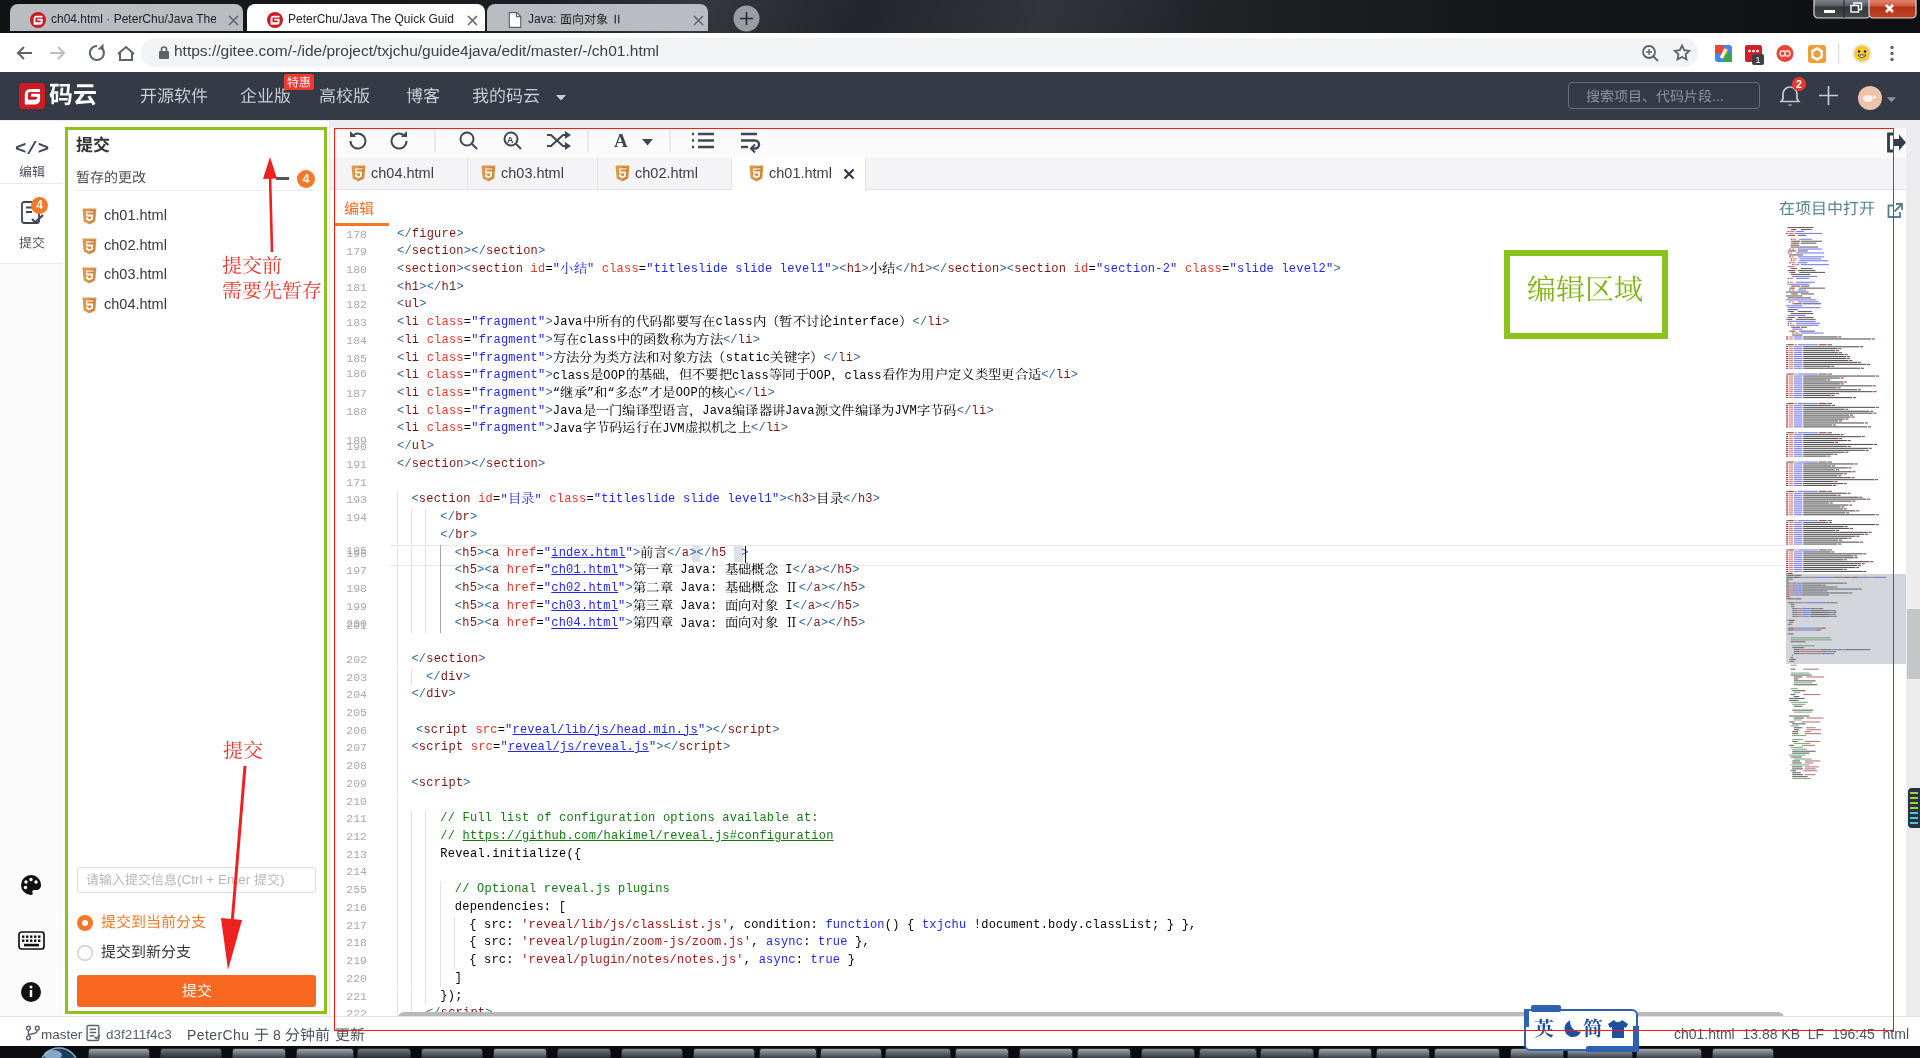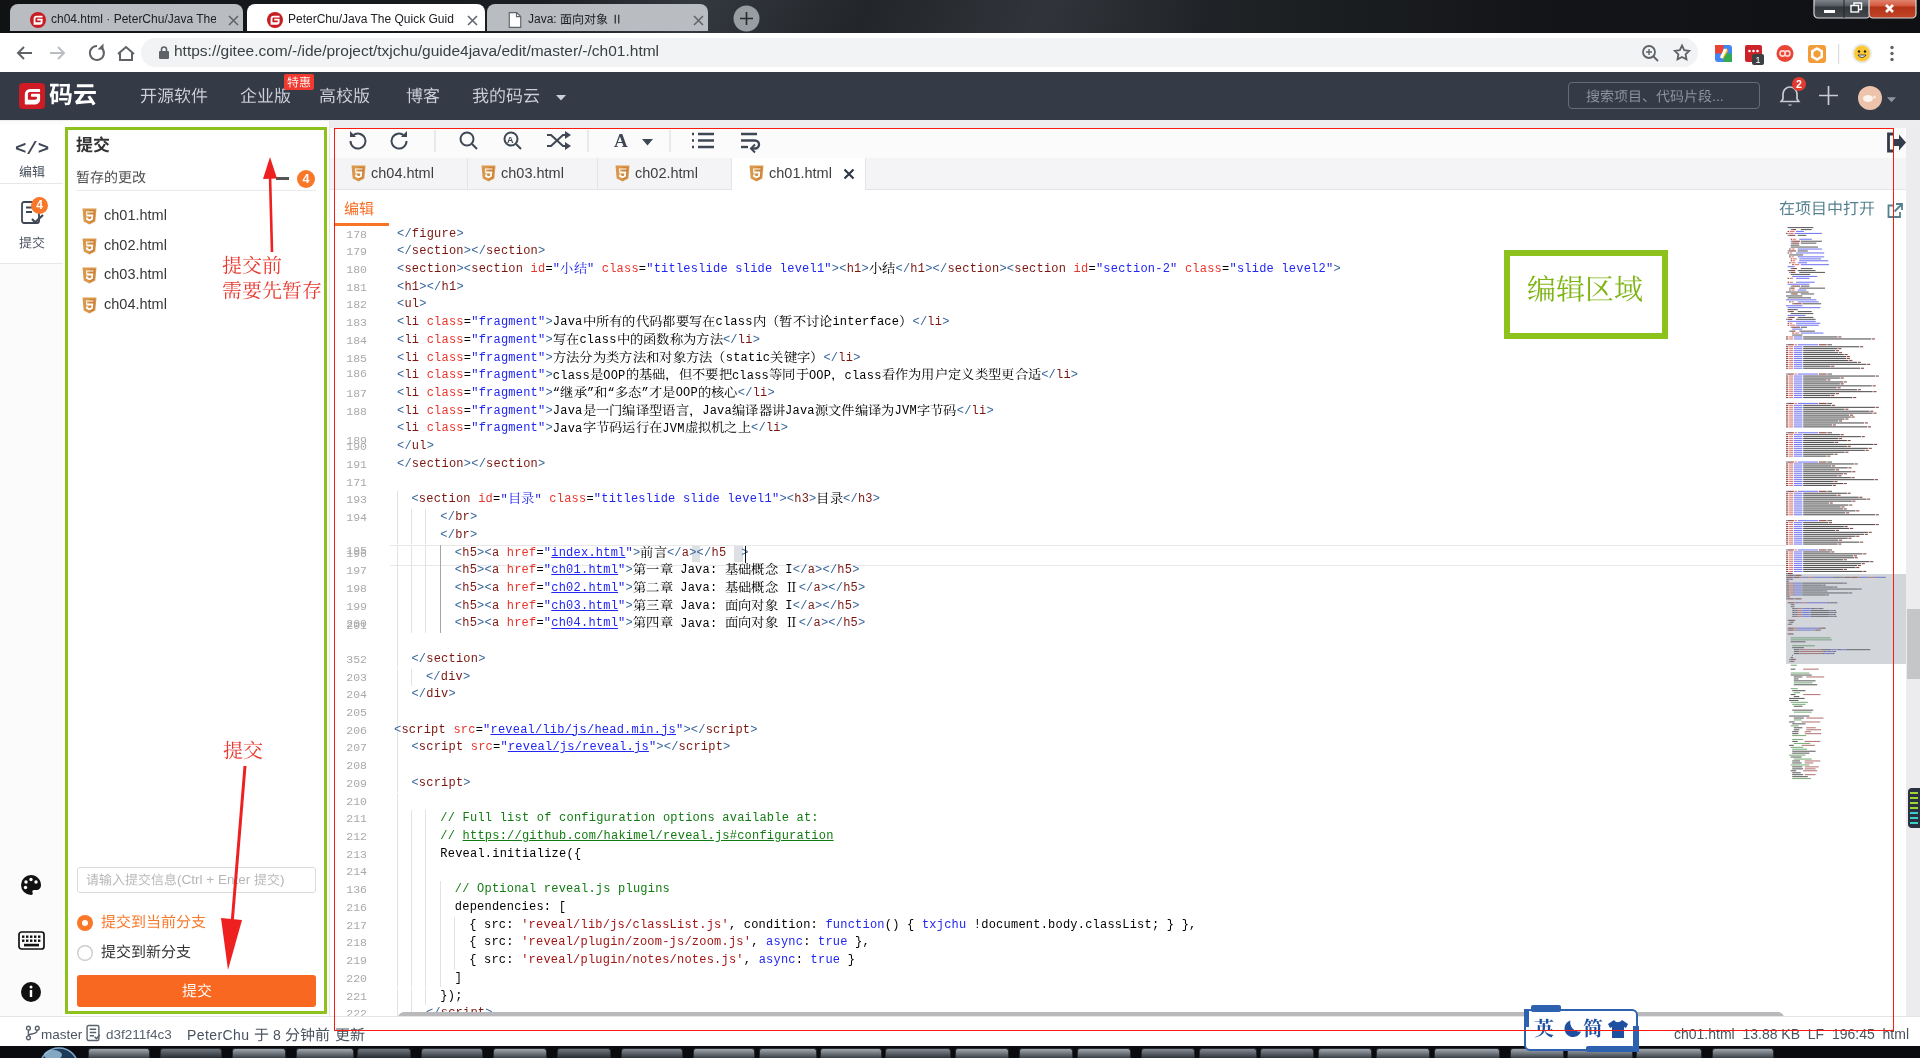--- a/index.html
+++ b/index.html
@@ -1434,35 +1434,35 @@
           <use href="#f5411"></use>
         </svg><svg class="cj zc">
           <use href="#f5BF9"></use>
         </svg><svg class="cj zc">
           <use href="#f8C61"></use>
         </svg> <svg class="cj zc">
           <use href="#f2161"></use>
         </svg></span><span class="cp">&lt;/</span><span class="ct">a</span><span class="cp">&gt;&lt;/</span><span class="ct">h5</span><span class="cp">&gt;</span></div>
     <div class="ln" style="top:389px">201</div>
     <div class="ig" style="left:66.5px;top:405.1px;height:17.7px"></div>
-    <div class="ln" style="top:422.8px">352</div>
+    <div class="ln" style="top:422.8px">202</div>
     <div class="ig" style="left:66.5px;top:422.8px;height:17.7px"></div>
     <div class="cl" style="left:81.4px;top:422.8px"><span class="cp">&lt;/</span><span class="ct">section</span><span class="cp">&gt;</span></div>
     <div class="ln" style="top:440.5px">203</div>
     <div class="ig" style="left:66.5px;top:440.5px;height:17.7px"></div>
     <div class="ig" style="left:80.9px;top:440.5px;height:17.7px"></div>
     <div class="cl" style="left:95.9px;top:440.5px"><span class="cp">&lt;/</span><span class="ct">div</span><span class="cp">&gt;</span></div>
     <div class="ln" style="top:458.2px">204</div>
     <div class="ig" style="left:66.5px;top:458.2px;height:17.7px"></div>
     <div class="cl" style="left:81.4px;top:458.2px"><span class="cp">&lt;/</span><span class="ct">div</span><span class="cp">&gt;</span></div>
     <div class="ln" style="top:475.9px">205</div>
     <div class="ig" style="left:66.5px;top:475.9px;height:17.7px"></div>
     <div class="ln" style="top:493.7px">206</div>
     <div class="ig" style="left:66.5px;top:493.7px;height:17.7px"></div>
-    <div class="cl" style="left:64px;top:493.7px"><span class="cp">&lt;</span><span class="ct">script</span><span class="cx"> </span><span class="ca">src</span><span class="cx">=</span><span class="cs">"</span><span class="cl2">reveal/lib/js/head.min.js</span><span class="cs">"</span><span class="cp">&gt;&lt;/</span><span class="ct">script</span><span class="cp">&gt;</span></div>
+    <div class="cl" style="left:86px;top:493.7px"><span class="cp">&lt;</span><span class="ct">script</span><span class="cx"> </span><span class="ca">src</span><span class="cx">=</span><span class="cs">"</span><span class="cl2">reveal/lib/js/head.min.js</span><span class="cs">"</span><span class="cp">&gt;&lt;/</span><span class="ct">script</span><span class="cp">&gt;</span></div>
     <div class="ln" style="top:511.4px">207</div>
     <div class="ig" style="left:66.5px;top:511.4px;height:17.7px"></div>
     <div class="cl" style="left:81.4px;top:511.4px"><span class="cp">&lt;</span><span class="ct">script</span><span class="cx"> </span><span class="ca">src</span><span class="cx">=</span><span class="cs">"</span><span class="cl2">reveal/js/reveal.js</span><span class="cs">"</span><span class="cp">&gt;&lt;/</span><span class="ct">script</span><span class="cp">&gt;</span></div>
     <div class="ln" style="top:529.1px">208</div>
     <div class="ig" style="left:66.5px;top:529.1px;height:17.7px"></div>
     <div class="ln" style="top:546.8px">209</div>
     <div class="ig" style="left:66.5px;top:546.8px;height:17.7px"></div>
     <div class="cl" style="left:81.4px;top:546.8px"><span class="cp">&lt;</span><span class="ct">script</span><span class="cp">&gt;</span></div>
     <div class="ln" style="top:564.5px">210</div>
     <div class="ig" style="left:66.5px;top:564.5px;height:17.7px"></div>
@@ -1478,21 +1478,21 @@
     <div class="cl" style="left:110.3px;top:600.0px"><span class="cc">// </span><span class="cg">https://github.com/hakimel/reveal.js#configuration</span></div>
     <div class="ln" style="top:617.7px">213</div>
     <div class="ig" style="left:66.5px;top:617.7px;height:17.7px"></div>
     <div class="ig" style="left:80.9px;top:617.7px;height:17.7px"></div>
     <div class="ig" style="left:95.3px;top:617.7px;height:17.7px"></div>
     <div class="cl" style="left:110.3px;top:617.7px"><span class="cx">Reveal.initialize({</span></div>
     <div class="ln" style="top:635.4px">214</div>
     <div class="ig" style="left:66.5px;top:635.4px;height:17.7px"></div>
     <div class="ig" style="left:80.9px;top:635.4px;height:17.7px"></div>
     <div class="ig" style="left:95.3px;top:635.4px;height:17.7px"></div>
-    <div class="ln" style="top:653.1px">136</div>
+    <div class="ln" style="top:653.1px">255</div>
     <div class="ig" style="left:66.5px;top:653.1px;height:17.7px"></div>
     <div class="ig" style="left:80.9px;top:653.1px;height:17.7px"></div>
     <div class="ig" style="left:95.3px;top:653.1px;height:17.7px"></div>
     <div class="ig" style="left:109.7px;top:653.1px;height:17.7px"></div>
     <div class="cl" style="left:124.8px;top:653.1px"><span class="cc">// Optional reveal.js plugins</span></div>
     <div class="ln" style="top:670.9px">216</div>
     <div class="ig" style="left:66.5px;top:670.9px;height:17.7px"></div>
     <div class="ig" style="left:80.9px;top:670.9px;height:17.7px"></div>
     <div class="ig" style="left:95.3px;top:670.9px;height:17.7px"></div>
     <div class="ig" style="left:109.7px;top:670.9px;height:17.7px"></div>

